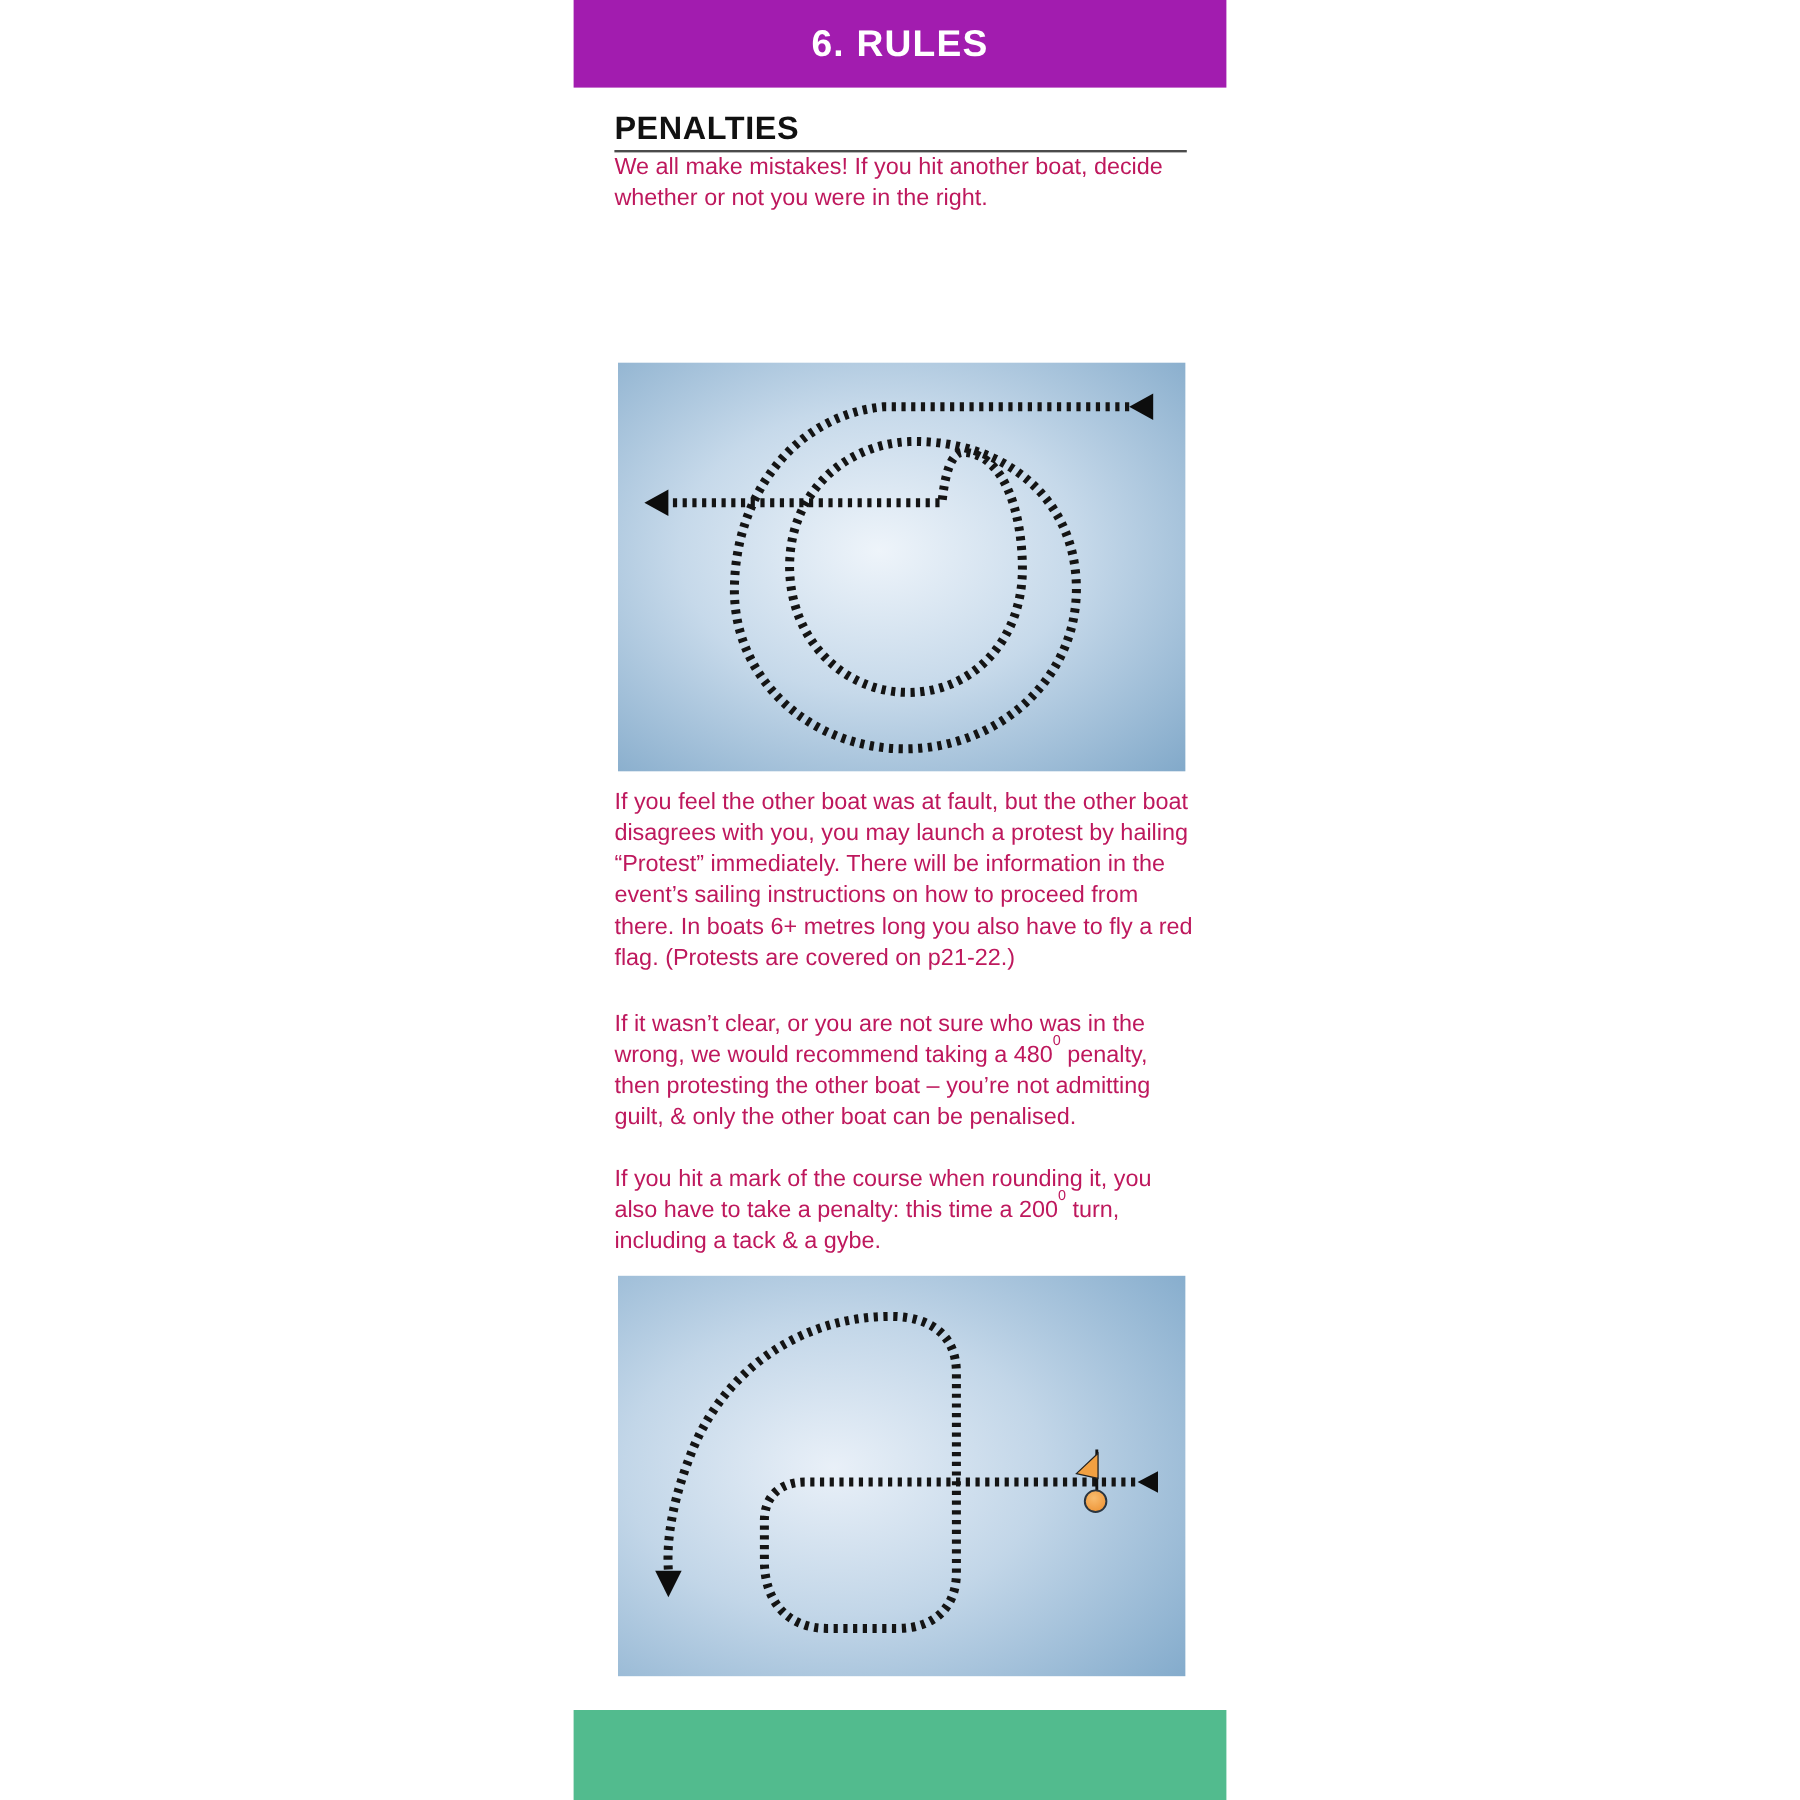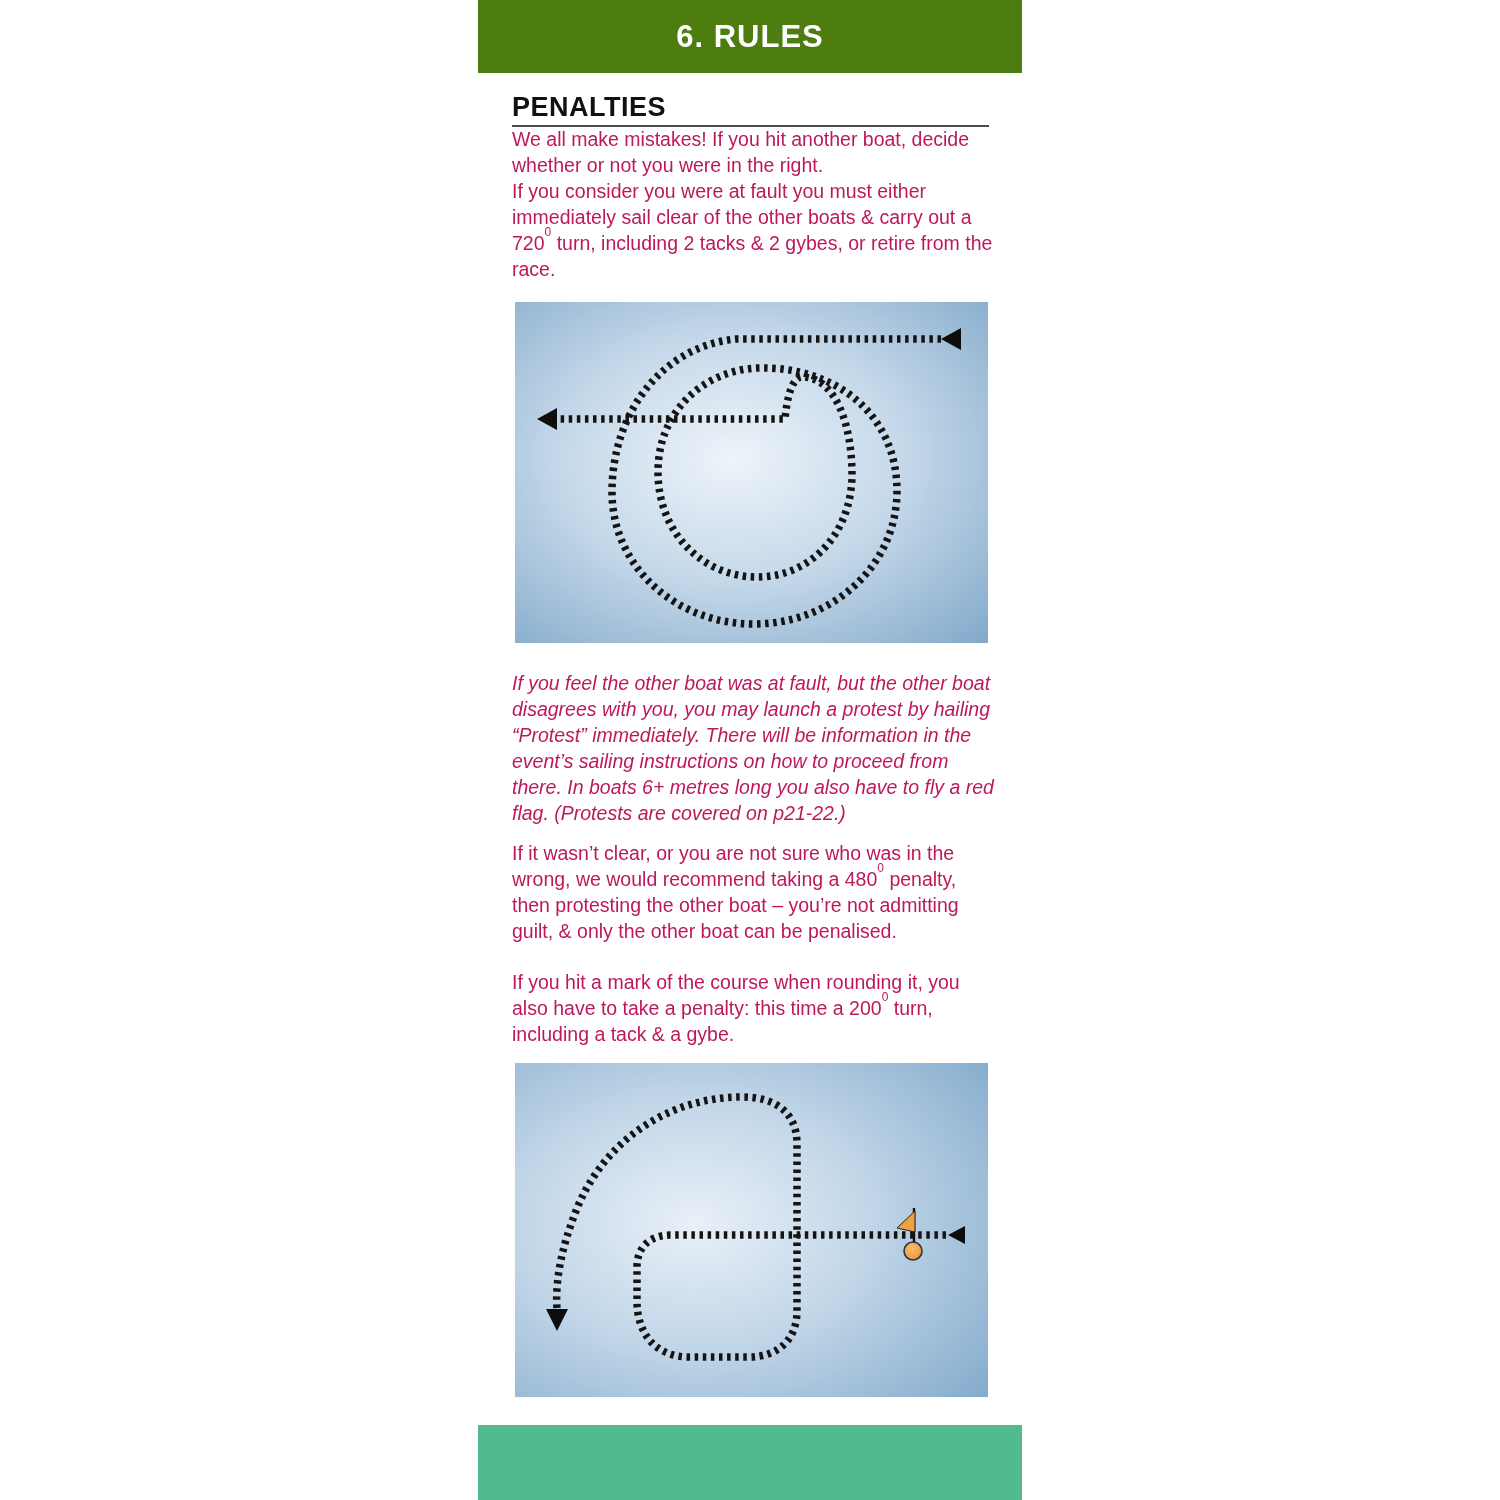--- a/index.html
+++ b/index.html
@@ -3,39 +3,39 @@
 <meta charset="utf-8">
 <style>
   html,body{margin:0;padding:0;}
   body{
     width:1500px;height:1500px;background:#ffffff;position:relative;
     font-family:"Liberation Sans","DejaVu Sans",sans-serif;
     -webkit-font-smoothing:antialiased;
   }
   .topbar{
     position:absolute;left:478px;top:0;width:544px;height:73px;
-    background:#4d7c0f;display:flex;align-items:center;justify-content:center;
+    background:#a21caf;display:flex;align-items:center;justify-content:center;
   }
   .topbar .bar-title{
     color:#ffffff;font-size:31px;font-weight:bold;letter-spacing:1px;margin:0;
   }
   .page-heading{
     position:absolute;left:512px;top:92px;width:477px;margin:0;
     text-align:left;font-size:27px;font-weight:bold;letter-spacing:.5px;color:#111;
   }
   .heading-divider{
     position:absolute;left:512px;top:125px;width:477px;height:2px;background:#4b4b4b;
   }
   .para{
     position:absolute;left:512px;width:482px;margin:0;
     font-size:19.5px;line-height:26px;color:#be185d;
   }
   .para p{margin:0;}
   #p1{top:126px;}
-  #p2{top:670px;font-style:italic;}
+  #p2{top:655px;}
   #p3{top:840px;}
   #p4{top:969px;}
   sup.deg{font-size:12px;line-height:0;position:relative;top:-7px;}
   .fig{position:absolute;left:515px;width:473px;display:block;}
   #fig1{top:302px;height:341px;}
   #fig2{top:1063px;height:334px;}
   .bottombar{
     position:absolute;left:478px;top:1425px;width:544px;height:75px;background:#52bb8e;
   }
 </style>
@@ -44,21 +44,20 @@
 
 <div class="topbar">
   <h1 class="bar-title">6. RULES</h1>
 </div>
 
 <h2 class="page-heading">PENALTIES</h2>
 <div class="heading-divider"></div>
 
 <div class="para" id="p1">
   <p>We all make mistakes! If you hit another boat, decide whether or not you were in the right.</p>
-  <p><span>If you consider you were at fault you must either immediately sail clear of the other boats &amp; carry out a 720</span><sup class="deg">0</sup><span> turn, including 2 tacks &amp; 2 gybes, or retire from the race.</span></p>
 </div>
 
 <svg class="fig" id="fig1" viewBox="0 0 473 341">
   <defs>
     <radialGradient id="water1" cx="46%" cy="46%" r="78%">
       <stop offset="0%" stop-color="#eef4fa"></stop>
       <stop offset="45%" stop-color="#c6d9ea"></stop>
       <stop offset="100%" stop-color="#7fa7c8"></stop>
     </radialGradient>
   </defs>

